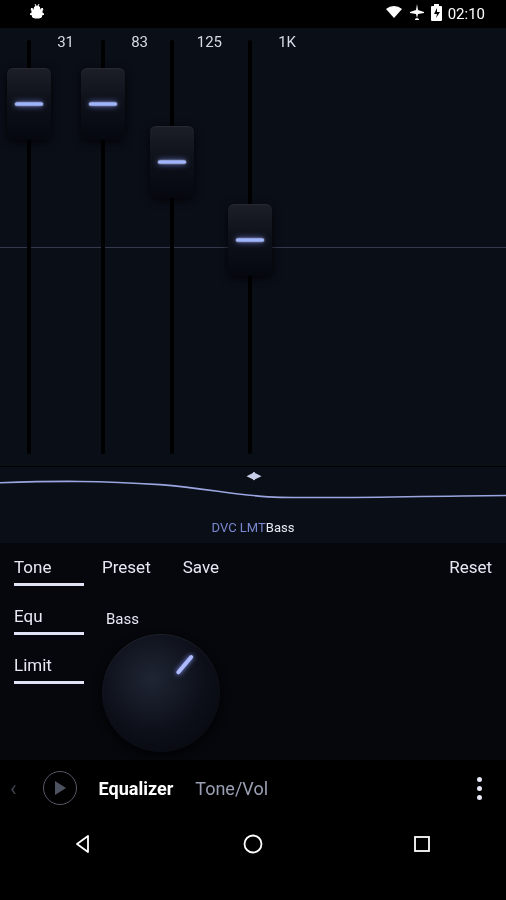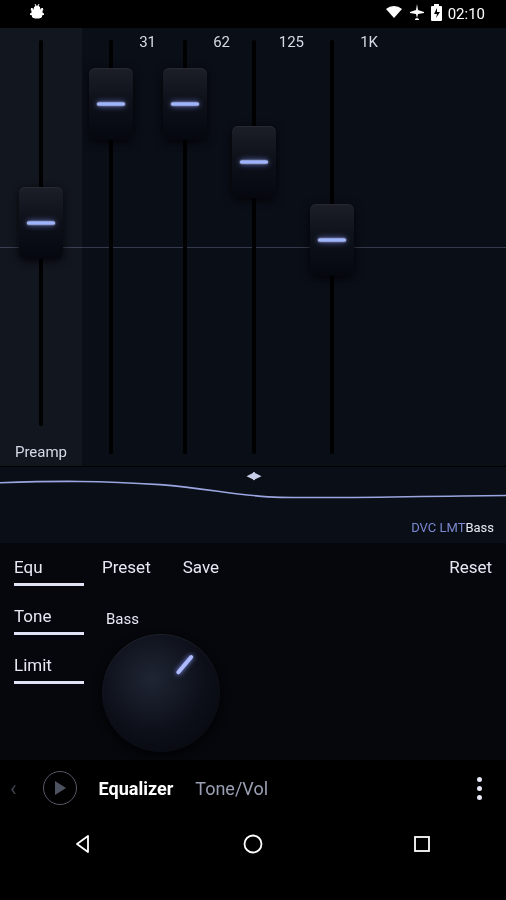--- a/index.html
+++ b/index.html
@@ -12,21 +12,21 @@
 .band-col{width:74px;display:flex;flex-direction:row;flex-shrink:0}
 .slider-track{flex:1;position:relative;display:flex;justify-content:center;padding:12px 0}
 .slider-line{position:absolute;top:12px;bottom:12px;width:4px;background:#000;border-radius:2px;box-shadow:inset 0 0 3px rgba(0,0,0,.9),0 0 1px rgba(255,255,255,.05)}
 .slider-thumb{position:absolute;width:44px;height:72px;background:linear-gradient(180deg,#1c1f28 0%,#0e1119 45%,#060810 100%);border-radius:6px;box-shadow:0 2px 8px rgba(0,0,0,.8),inset 0 1px 0 rgba(255,255,255,.05);left:50%;transform:translateX(-50%);cursor:grab}
 .slider-thumb::after{content:"";position:absolute;left:8px;right:8px;top:50%;height:3px;transform:translateY(-50%);background:#9fb4ff;border-radius:2px;box-shadow:0 0 6px #7a8fff,0 0 2px #fff}
 .zero-line{position:absolute;left:0;right:0;top:50%;height:1px;background:rgba(180,190,230,.25);pointer-events:none}
 .band-label{height:28px;text-align:center;font-size:15px;color:#d6dae6;line-height:28px}
 .response-curve{height:50px;position:relative;background:#0a0e17;border-top:1px solid #000}
 .response-curve svg{width:100%;height:100%;display:block}
 .curve-arrows{position:absolute;top:2px;left:50%;transform:translateX(-50%);font-size:11px;color:#c8ceea;letter-spacing:-2px}
-.curve-row{display:flex;justify-content:flex-end;padding:4px 12px 8px;font-size:13px;color:#7a88cf;background:#0a0e17}
+.curve-row{display:flex;justify-content:center;padding:4px 12px 8px;font-size:13px;color:#7a88cf;background:#0a0e17}
 .controls{background:#05070c;padding:14px 14px 8px;display:flex;gap:18px}
 .left-toggles{display:flex;flex-direction:column;gap:20px;width:70px}
 .toggle{font-size:17px;color:#e6e9f4;padding-bottom:6px;cursor:pointer}
 .toggle.active{border-bottom:3px solid #dfe3f5}
 .mid-col{display:flex;flex-direction:column;gap:33px;flex:1}
 .btn-row{display:flex;gap:32px;font-size:17px;color:#e6e9f4}
 .btn-row .spacer{flex:1}
 .btn{cursor:pointer}
 .knob-row{display:flex;gap:26px;align-items:flex-start}
 .knob-group{display:flex;flex-direction:column;align-items:center;gap:6px}
@@ -65,41 +65,34 @@
   <span>
     <svg width="11" height="17" viewBox="0 0 11 17">
         <path fill="#fff" d="M3 0h5v2h2a1 1 0 011 1v13a1 1 0 01-1 1H1a1 1 0 01-1-1V3a1 1 0 011-1h2zM6 4L3 10h3l-1 4 4-6H6z"></path>
       </svg>
   </span>
   <span>02:10</span>
 </div>
 
 <div class="eq-area">
   <div class="zero-line"></div>
-  <div class="preamp-col">
-    <div class="slider-track">
-      <div class="slider-line"></div>
-      <div class="slider-thumb" id="th-preamp" style="top: 159px;"></div>
-    </div>
-    <div class="band-label">Preamp</div>
-  </div>
   <div class="bands-wrap" id="bands">
       <div class="band-col">
         <div class="slider-track">
           <div class="slider-line"></div>
           <div class="slider-thumb" style="top: 40px;"></div>
         </div>
         <div class="band-label">31</div>
       </div>
       <div class="band-col">
         <div class="slider-track">
           <div class="slider-line"></div>
           <div class="slider-thumb" style="top: 40px;"></div>
         </div>
-        <div class="band-label">62</div>
+        <div class="band-label">83</div>
       </div>
       <div class="band-col">
         <div class="slider-track">
           <div class="slider-line"></div>
           <div class="slider-thumb" style="top: 97.8px;"></div>
         </div>
         <div class="band-label">125</div>
       </div>
       <div class="band-col">
         <div class="slider-track">
@@ -117,22 +110,22 @@
     <path d="M0 16 C60 14 100 14 160 18 C210 22 240 30 280 31 C340 32 400 30 506 29" stroke="#9aa6e0" stroke-width="1.6" fill="none"></path>
   </svg>
 </div>
 <div class="curve-row">
   <span>DVC LMT</span>
   <span style="color:#e6e9f4">Bass</span>
 </div>
 
 <div class="controls">
   <div class="left-toggles">
+    <div class="toggle active">Tone</div>
     <div class="toggle active">Equ</div>
-    <div class="toggle active">Tone</div>
     <div class="toggle active">Limit</div>
   </div>
   <div class="mid-col">
     <div class="btn-row">
       <span class="btn">Preset</span>
       <span class="btn">Save</span>
       <span class="spacer"></span>
       <span class="btn">Reset</span>
     </div>
     <div class="knob-row">

